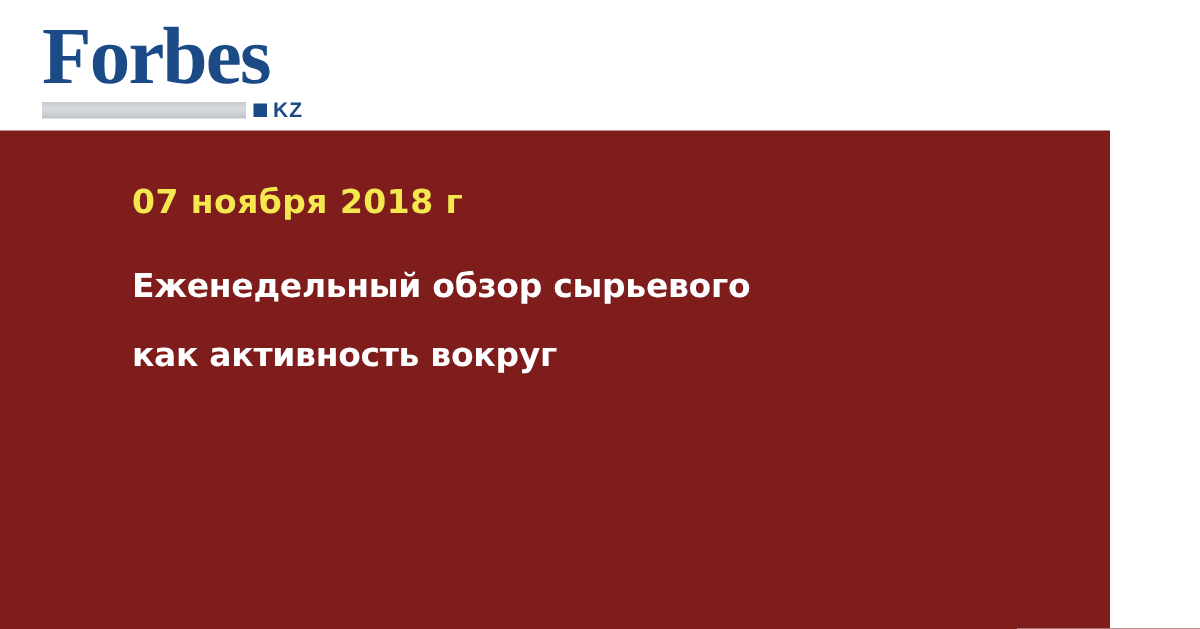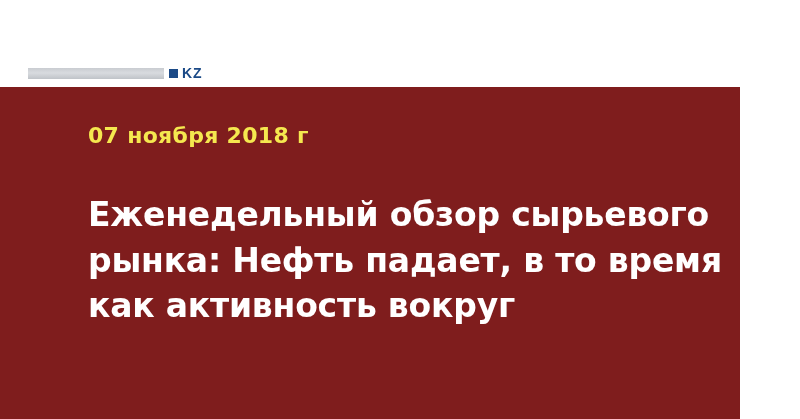--- a/index.html
+++ b/index.html
@@ -95,50 +95,50 @@
     font-weight: 700;
     font-size: 22px;
     line-height: 26px;
     letter-spacing: 0.3px;
     color: #f5e84f;
     white-space: nowrap;
   }
   .title {
     position: absolute;
     left: 88px;
-    top: 105px;
+    top: 82px;
     width: 680px;
     font-family: "DejaVu Sans", "Liberation Sans", sans-serif;
     font-weight: 700;
-    font-size: 33px;
+    font-size: 22px;
     line-height: 45.5px;
     letter-spacing: -0.2px;
     color: #ffffff;
   }
   .title-line {
     display: block;
     white-space: nowrap;
   }
 </style>
 </head>
 <body>
 
 <div class="card">
 
   <div class="header">
     <div class="logo">
+      <div class="logo-wordmark">Forbes</div>
       <div class="logo-rule"></div>
       <div class="logo-square"></div>
       <div class="logo-kz">KZ</div>
     </div>
   </div>
 
   <div class="body">
     <div class="date">07 ноября 2018 г</div>
 
     <div class="title">
       <span class="title-line">Еженедельный обзор сырьевого</span>
-      <span class="title-line">рынка: Нефть падает, в то время</span>
       <span class="title-line">как активность вокруг</span>
     </div>
   </div>
 
 </div>
 
 </body></html>

